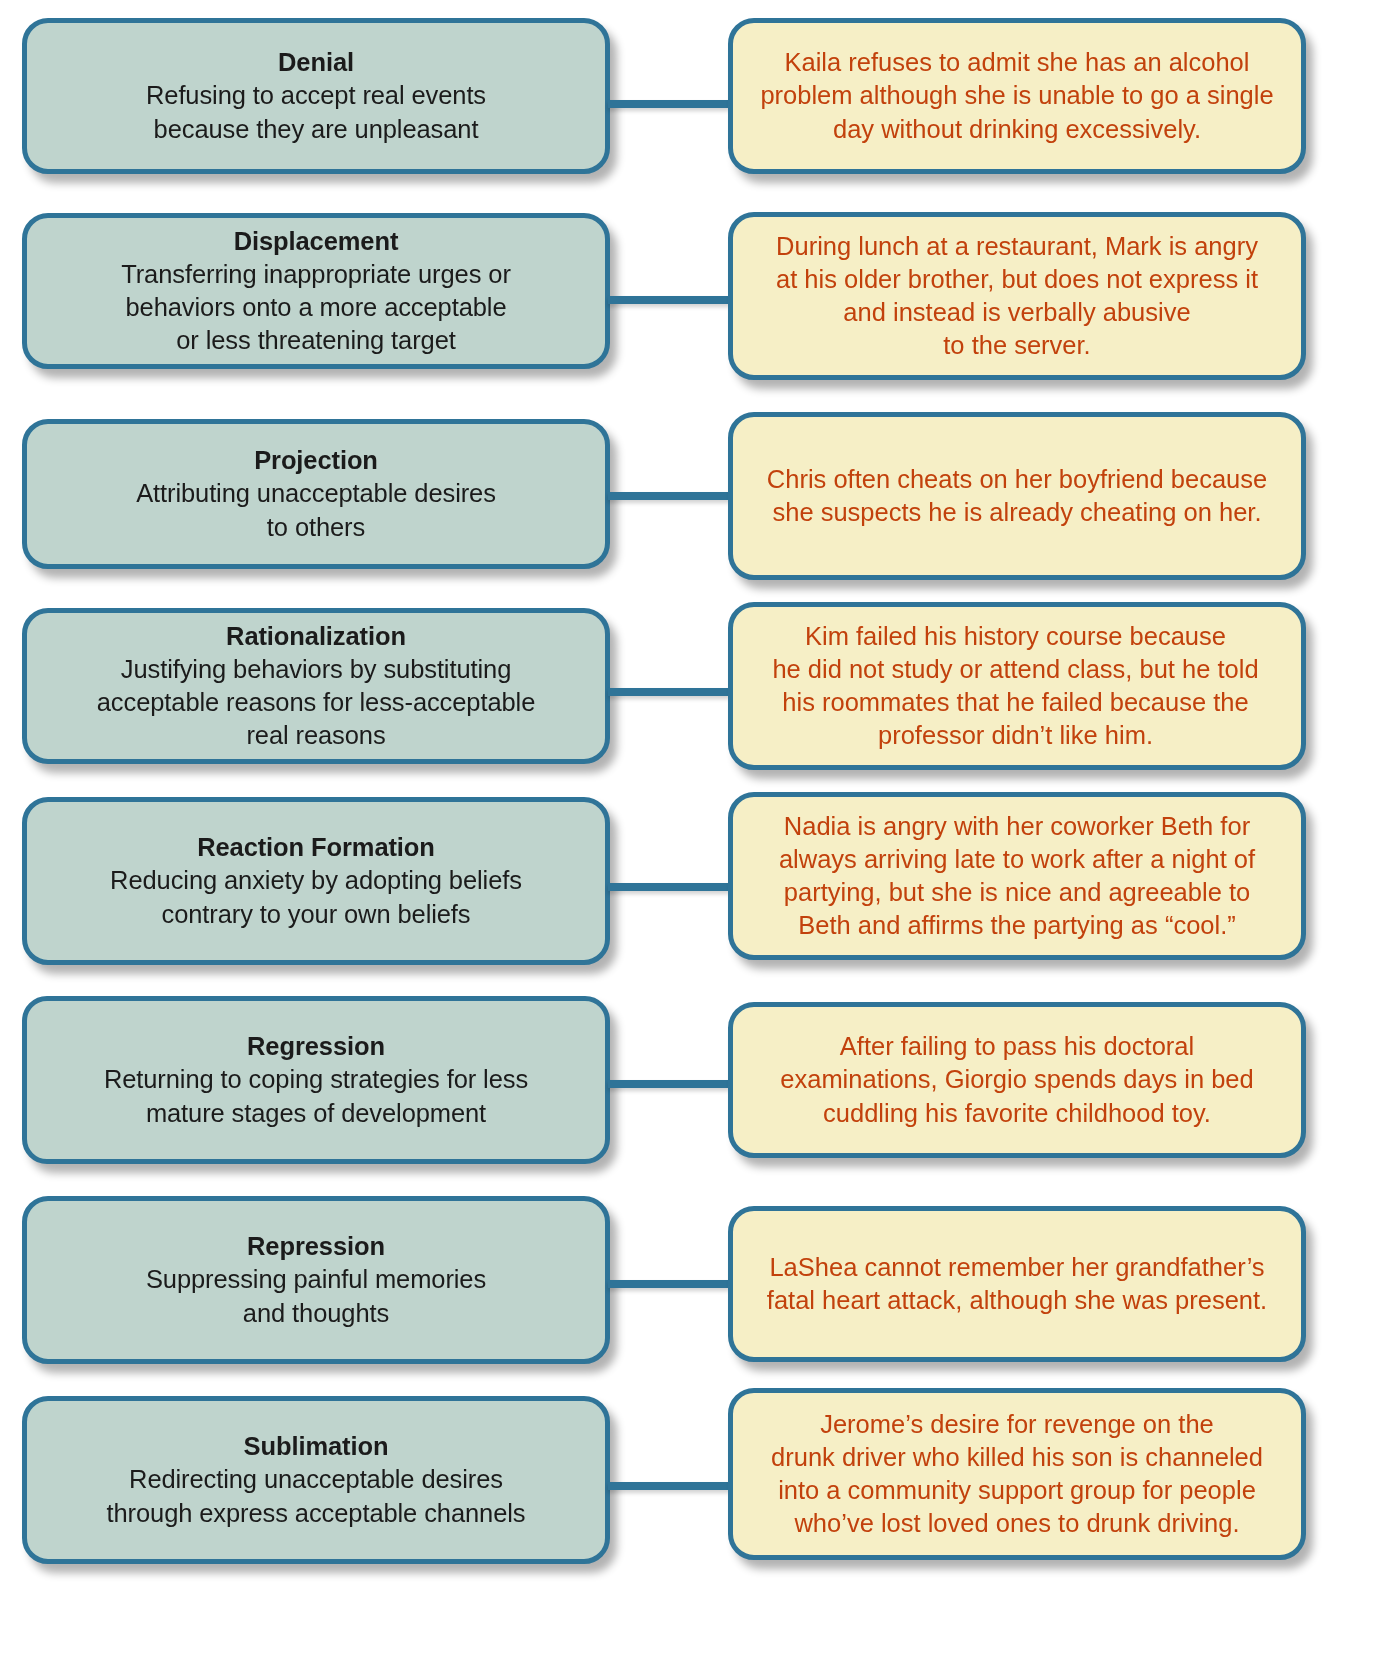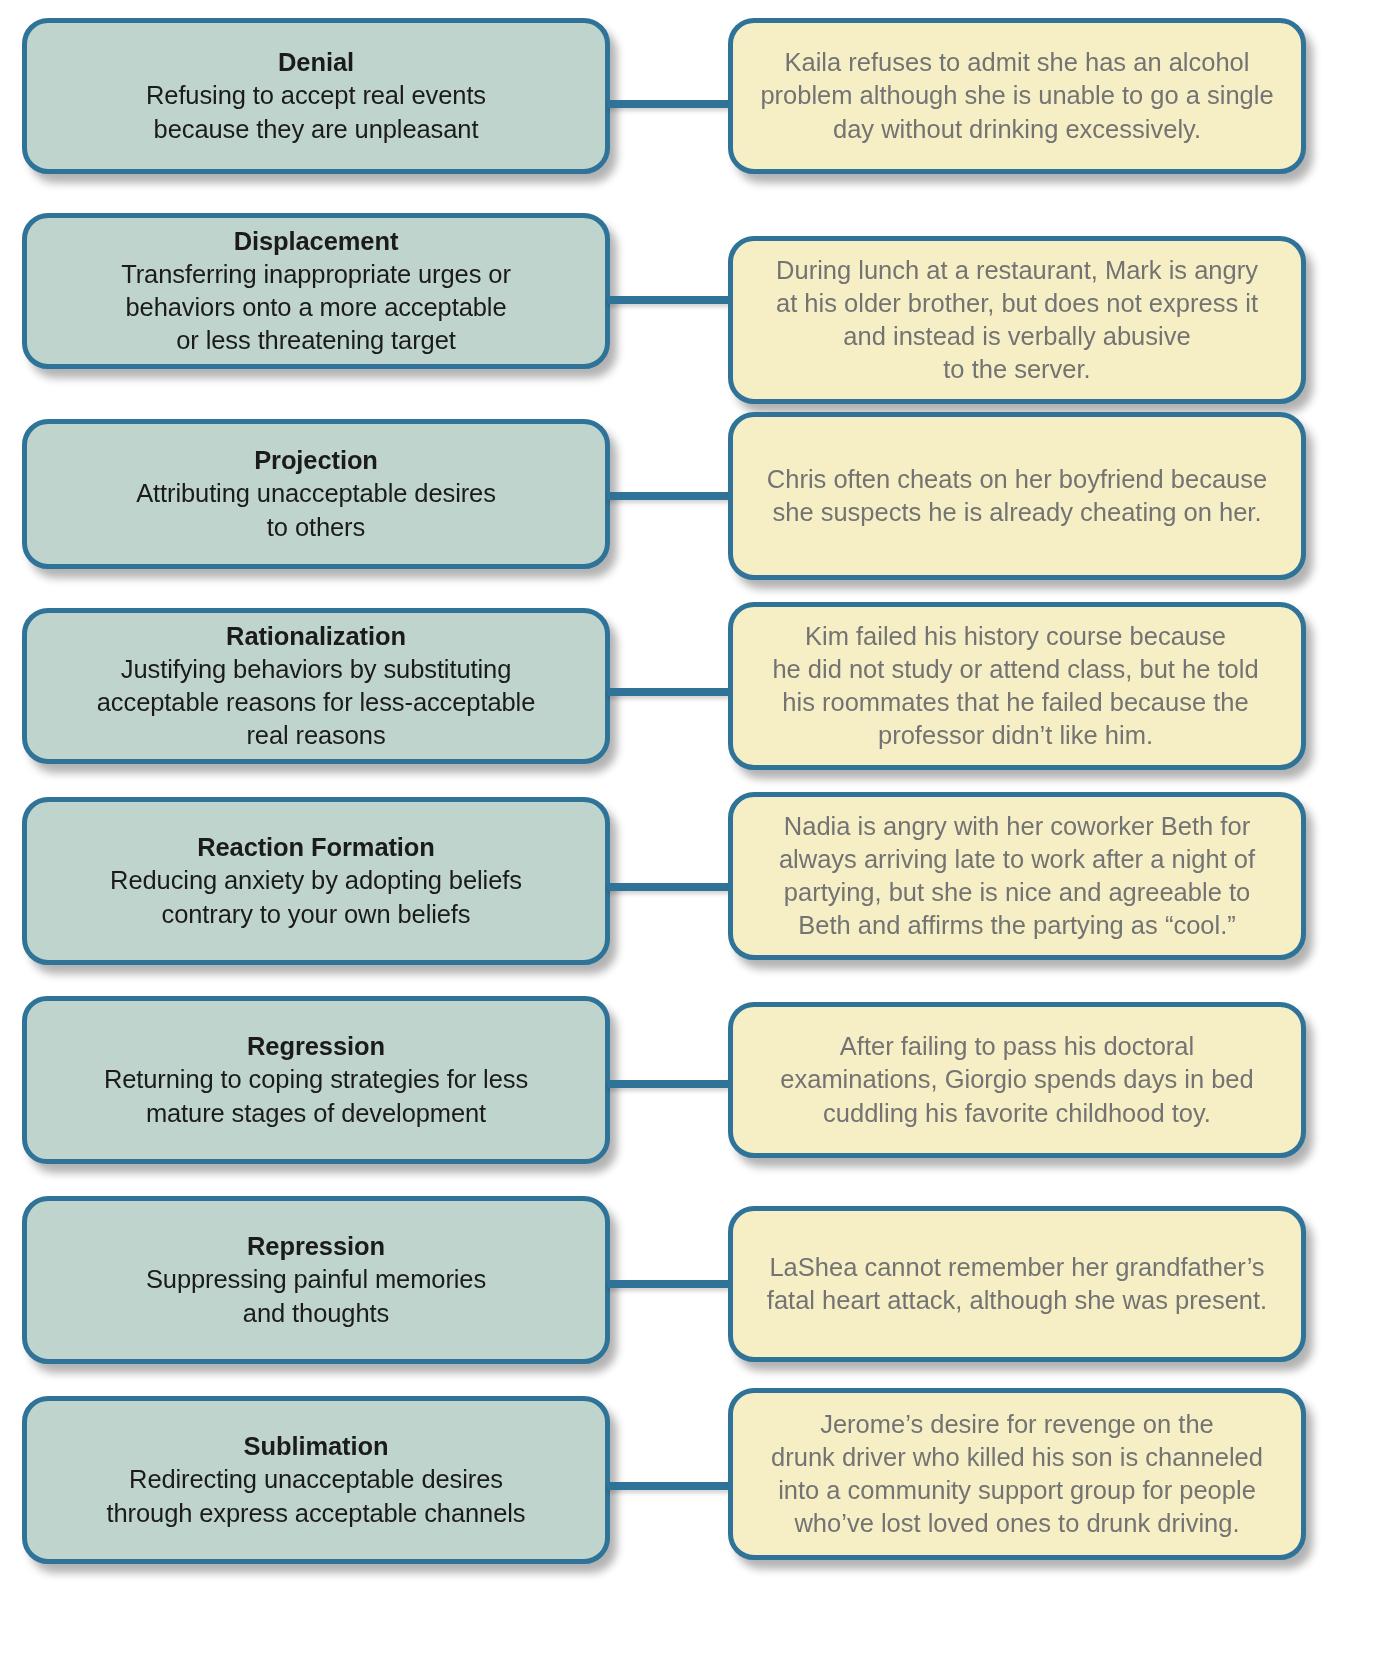--- a/index.html
+++ b/index.html
@@ -54,21 +54,21 @@
   }
   .definition {
     display: block;
     font-weight: normal;
   }
   .example {
     display: block;
     font-weight: normal;
     font-size: 25.5px;
     line-height: 1.30;
-    color: #737373;
+    color: #c2410c;
   }
   .connector {
     position: absolute;
     left: 608px;
     width: 122px;
     height: 8px;
     background: #2f7498;
     box-shadow: 0 3px 4px rgba(0,0,0,0.18);
   }
 </style>
@@ -86,21 +86,21 @@
     <div class="box box-right" style="top: 18px; height: 156px;">
       <div class="example"><span>Kaila refuses to admit she has an alcohol</span><br><span>problem although she is unable to go a single</span><br><span>day without drinking excessively.</span></div>
     </div>
     <div class="box box-left" style="top: 204px; height: 156px; margin-top: 9px;">
       <div class="box-inner">
         <span class="term">Displacement</span>
         <span class="definition"><span>Transferring inappropriate urges or</span><br><span>behaviors onto a more acceptable</span><br><span>or less threatening target</span></span>
       </div>
     </div>
     <div class="connector" style="top: 296px;"></div>
-    <div class="box box-right" style="top: 212px; height: 168px; margin-top: 24px;">
+    <div class="box box-right" style="top: 212px; height: 168px;">
       <div class="example"><span>During lunch at a restaurant, Mark is angry</span><br><span>at his older brother, but does not express it</span><br><span>and instead is verbally abusive</span><br><span>to the server.</span></div>
     </div>
     <div class="box box-left" style="top: 419px; height: 150px;">
       <div class="box-inner">
         <span class="term">Projection</span>
         <span class="definition"><span>Attributing unacceptable desires</span><br><span>to others</span></span>
       </div>
     </div>
     <div class="connector" style="top: 492px;"></div>
     <div class="box box-right" style="top: 412px; height: 168px;">

